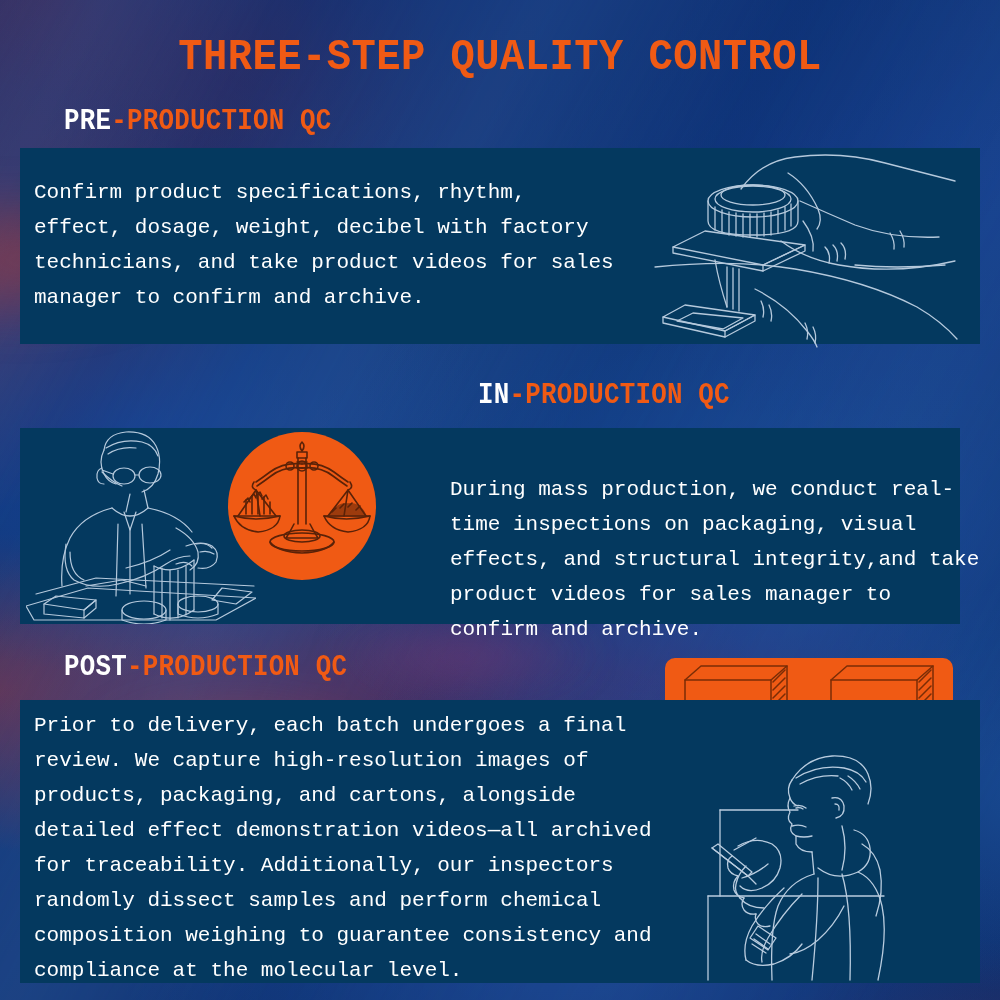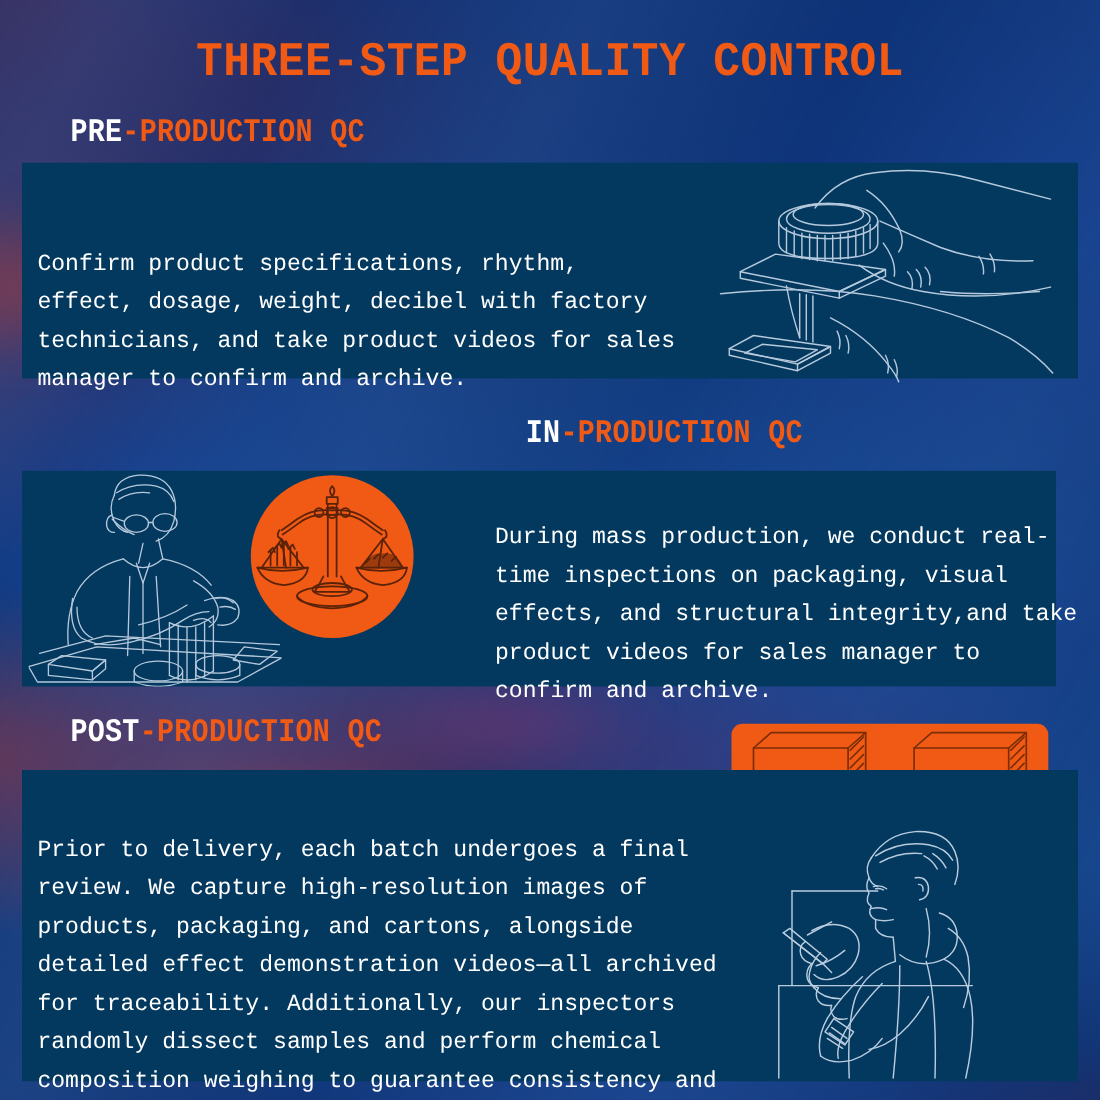--- a/index.html
+++ b/index.html
@@ -99,21 +99,20 @@
     position: absolute;
     background: #04395f;
   }
 
   .body-text {
     position: absolute;
     color: #ffffff;
     font-size: 21px;
     line-height: 35px;
     white-space: pre-line;
-    margin-top: 48px;
   }
 
   
   .scale-circle {
     position: absolute;
     border-radius: 50%;
     background: #f05a14;
   }
 
   
@@ -293,21 +292,21 @@
       <path d="M100 84 Q110 70 120 72 Q132 70 138 84 Z" fill="#5a2208" opacity="0.55"></path>
       <path d="M104 80 L108 76 M112 76 L116 72 M120 75 L124 71 M128 78 L132 74"></path>
 
       <path d="M66 92 Q62 100 58 106 L90 106 Q86 100 82 92"></path>
       <ellipse cx="74" cy="110" rx="32" ry="9"></ellipse>
       <path d="M42 110 Q50 120 74 121 Q98 120 106 110"></path>
       <ellipse cx="74" cy="104" rx="18" ry="6"></ellipse>
     </svg>
   </div>
 
-  <div class="body-text" style="left:450px; top:424px; width:530px;">During mass production, we conduct real-time inspections on packaging, visual effects, and structural integrity,and take product videos for sales manager to confirm and archive.</div>
+  <div class="body-text" style="left:450px; top:472px; width:530px;">During mass production, we conduct real-time inspections on packaging, visual effects, and structural integrity,and take product videos for sales manager to confirm and archive.</div>
 
   <div class="step-head" style="left:64px; top:650px; transform-origin:left center;">
     <span class="w">POST</span><span class="o">-PRODUCTION QC</span>
   </div>
 
   <div class="eqbox" style="left:665px; top:658px; width:288px; height:85px;">
     <svg width="288" height="85" viewBox="0 0 288 85" fill="none" stroke="#7a2d06" stroke-width="1.5" stroke-linecap="round" stroke-linejoin="round" style="position:absolute; left:0; top:0;">
 
       <path d="M20 22 L106 22 L106 77 L20 77 Z"></path>
       <path d="M20 22 L36 8 L122 8 L106 22"></path>

